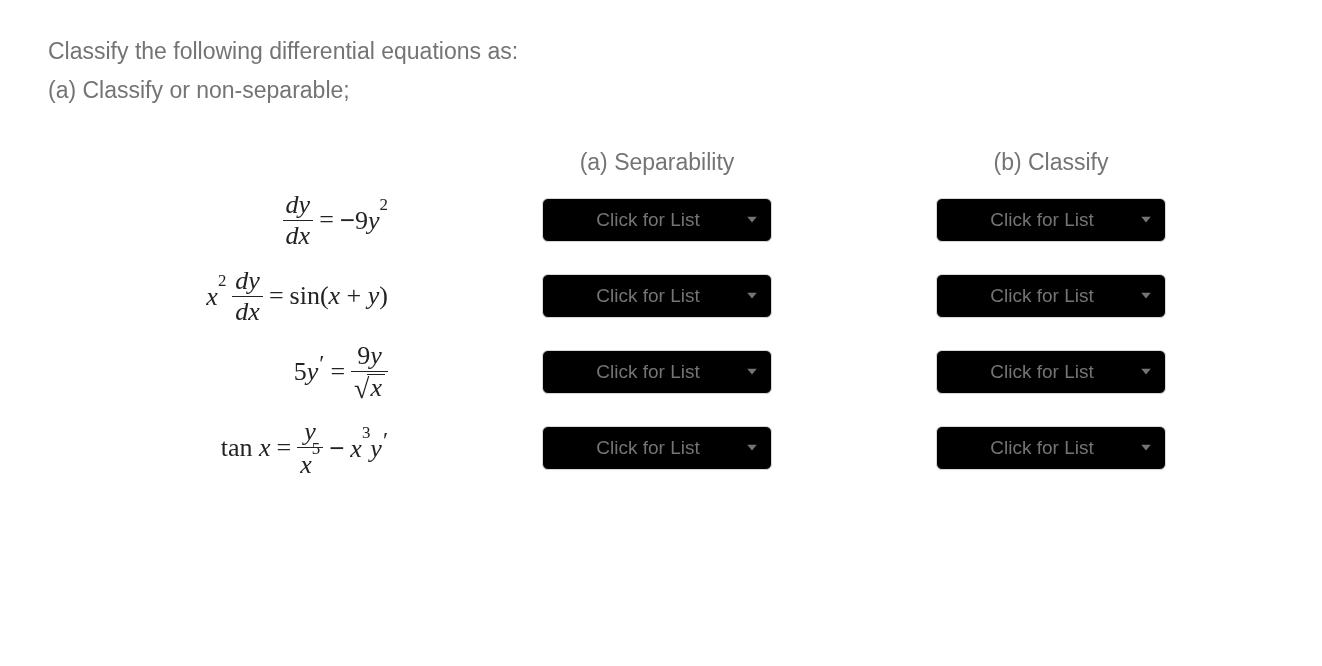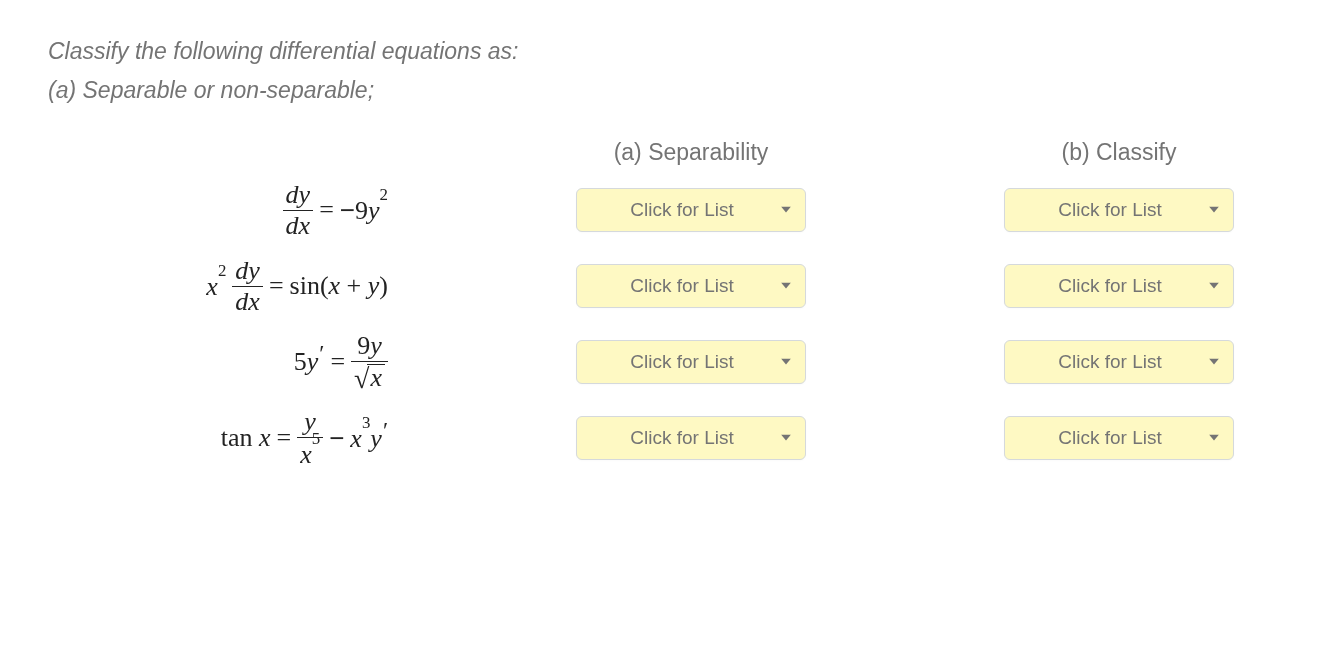--- a/index.html
+++ b/index.html
@@ -9,32 +9,31 @@
     }
     body {
       font-family: Arial, Helvetica, sans-serif;
       background: #ffffff;
       padding: 32px 48px;
       color: #747474;
       width: 1322px;
       height: 666px;
     }
     .instructions {
-      margin-bottom: 22px;
-      font-style: italic;
+      margin-bottom: 32px;
     }
     .instructions p {
       font-size: 23px;
       line-height: 1.7;
       color: #747474;
     }
     .problem-area {
       display: grid;
       grid-template-columns: 380px 330px 330px;
-      column-gap: 98px;
+      column-gap: 64px;
     }
     .col-header {
       font-size: 23px;
       color: #747474;
       text-align: center;
       height: 40px;
       display: flex;
       align-items: center;
       justify-content: center;
     }
@@ -103,21 +102,21 @@
     }
     .dropdown {
       width: 230px;
       height: 44px;
       border: 1px solid #d5d9dc;
       border-radius: 6px;
       display: flex;
       align-items: center;
       justify-content: center;
       position: relative;
-      background: #fef9c3;
+      background: #000000;
       cursor: pointer;
       color: #747474;
       font-size: 19px;
       box-shadow: 0 1px 2px rgba(0,0,0,0.02);
     }
     .dropdown .dd-text {
       padding-right: 18px;
     }
     .dropdown .caret {
       position: absolute;
@@ -136,21 +135,21 @@
     }
     .minus {
       font-family: Arial, sans-serif;
     }
   </style>
 </head>
 <body>
 
 <div class="instructions">
   <p>Classify the following differential equations as:</p>
-  <p>(a) Separable or non-separable;</p>
+  <p>(a) Classify or non-separable;</p>
 </div>
 
 <div class="problem-area">
 
   <div class="spacer-header"></div>
   <div class="col-header">(a) Separability</div>
   <div class="col-header">(b) Classify</div>
 
   <div class="eq-cell" title="dy/dx = -9y^2">
     <span class="eq-inner">

